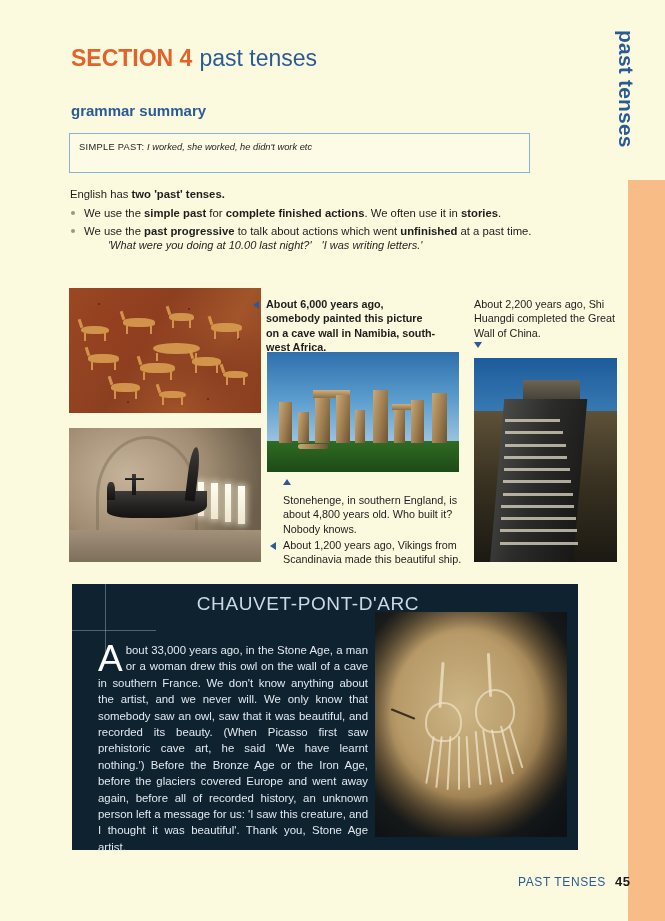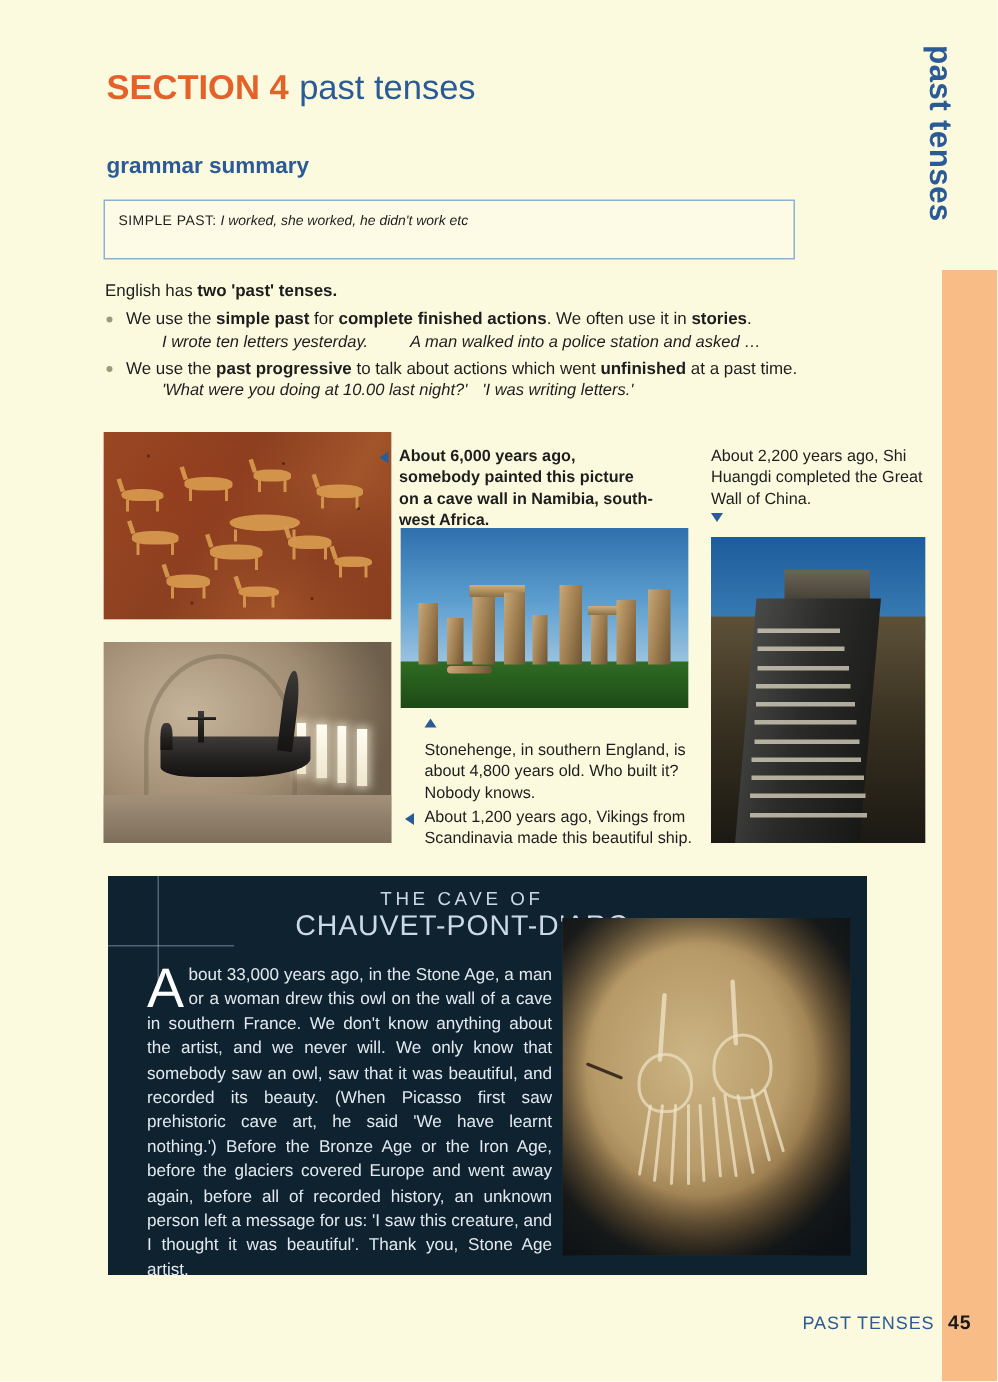--- a/index.html
+++ b/index.html
@@ -358,21 +358,21 @@
   }
   .owl-head {
     position: absolute;
     border: 2px solid rgba(238,226,198,.7);
     border-radius: 50% 50% 45% 45%;
   }
 
   
   .footer {
     position: absolute;
-    left: 535px;
+    left: 518px;
     top: 874px;
     color: #2a5b96;
     font-size: 12px;
     letter-spacing: 0.6px;
   }
   .footer .pg {
     color: #1a1a1a;
     font-weight: bold;
     font-size: 13px;
     margin-left: 9px;
@@ -401,23 +401,20 @@
   <div class="intro">
     <span>English has </span><b>two 'past' tenses.</b>
   </div>
 
   <div class="bullets">
 
     <div class="bullet-row">
       <span class="bullet-dot"></span>
       <div class="bullet-main">
         <span>We use the </span><b>simple past</b><span> for </span><b>complete finished actions</b><span>. We often use it in </span><b>stories</b><span>.</span>
-      </div>
-      <div class="bullet-ex">
-        <span>I wrote ten letters yesterday.</span><span class="gap"></span><span>A man walked into a police station and asked …</span>
       </div>
     </div>
 
     <div class="bullet-row">
       <span class="bullet-dot"></span>
       <div class="bullet-main">
         <span>We use the </span><b>past progressive</b><span> to talk about actions which went </span><b>unfinished</b><span> at a past time.</span>
       </div>
       <div class="bullet-ex">
         <span>'What were you doing at 10.00 last night?'</span><span class="gap" style="width:10px"></span><span>'I was writing letters.'</span>
@@ -535,21 +532,20 @@
     <span class="step" style="left:19%; top:78%; width:52%;"></span>
     <span class="step" style="left:18%; top:84%; width:54%;"></span>
     <span class="step" style="left:18%; top:90%; width:55%;"></span>
   </div>
 
   <div class="chauvet-panel">
     <span class="rule-v"></span>
     <span class="rule-h"></span>
 
     <div class="chauvet-title">
-      <div class="ct-line1">THE CAVE OF</div>
       <div class="ct-line2">CHAUVET-PONT-D'ARC</div>
     </div>
 
     <div class="chauvet-body">
       <span class="dropcap">A</span><span>bout 33,000 years ago, in the Stone Age, a man or a woman drew this owl on the wall of a cave in southern France. We don't know anything about the artist, and we never will. We only know that somebody saw an owl, saw that it was beautiful, and recorded its beauty. (When Picasso first saw prehistoric cave art, he said 'We have learnt nothing.') Before the Bronze Age or the Iron Age, before the glaciers covered Europe and went away again, before all of recorded history, an unknown person left a message for us: 'I saw this creature, and I thought it was beautiful'. Thank you, Stone Age artist.</span>
     </div>
 
     <div id="photo-owl-engraving">
       <div class="rockface"></div>
       <span class="owl-head" style="left:26%; top:40%; width:17%; height:16%;"></span>

